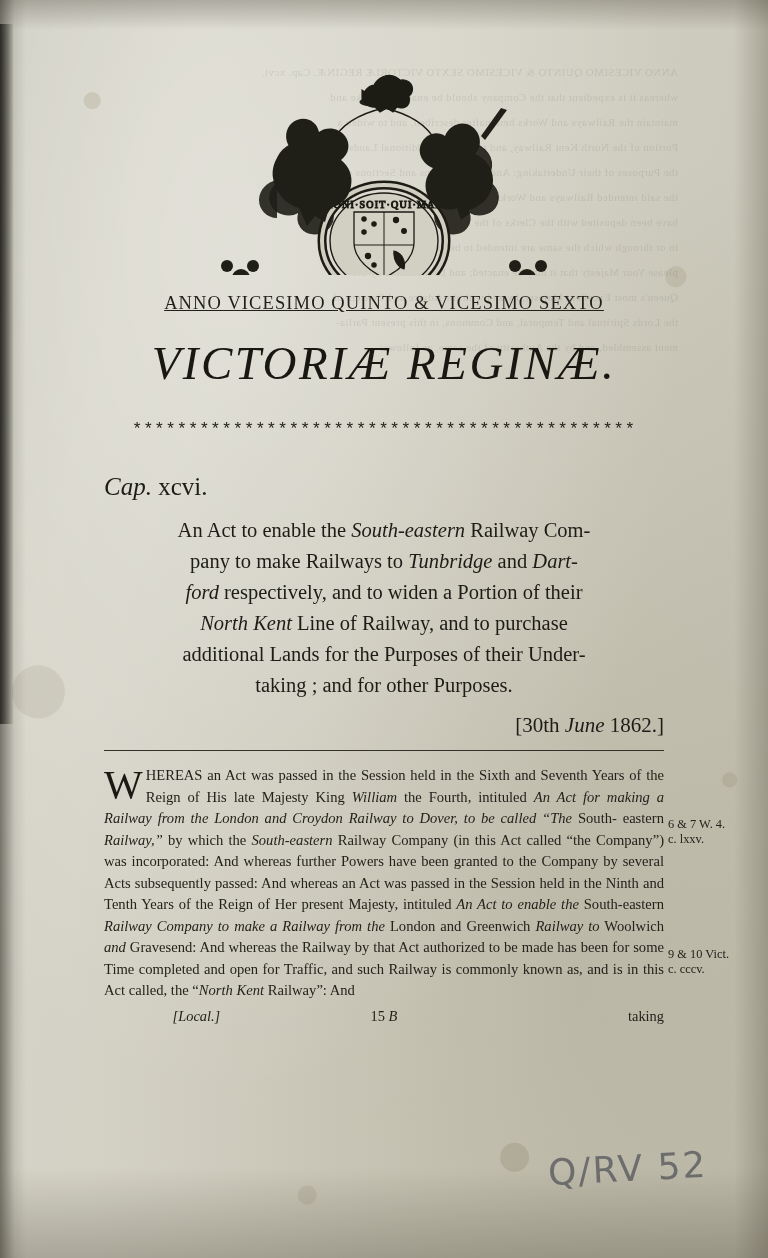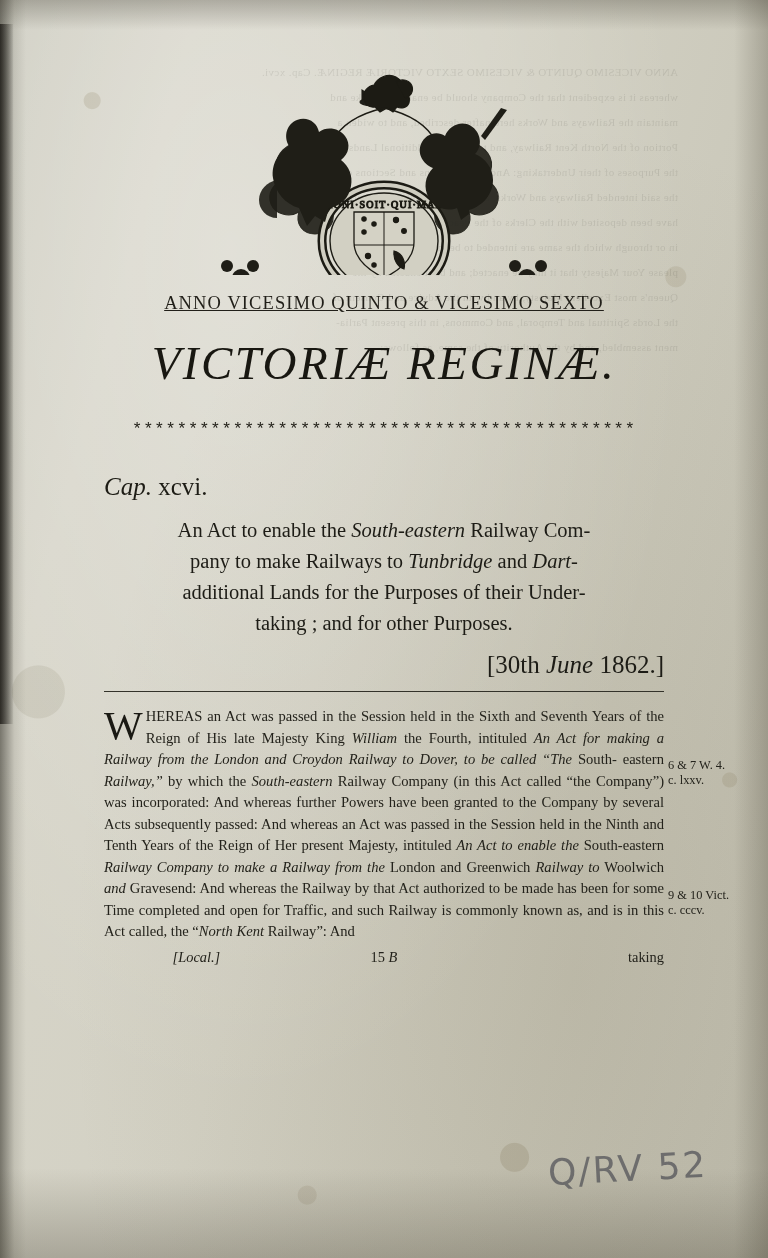--- a/index.html
+++ b/index.html
@@ -154,21 +154,21 @@
     text-align: justify;
     text-align-last: center;
     color: #1d1c16;
   }
   .longtitle i { font-style: italic; }
   .lt-line { display: block; text-align: justify; }
   .lt-line.last { text-align: left; }
   .royalassent {
     margin-top: 12px;
     text-align: right;
-    font-size: 25px;
+    font-size: 21px;
     color: #1d1c16;
   }
   .royalassent i { font-style: italic; }
 
   
   .hr {
     border: none;
     border-top: 1.1px solid #33322a;
     margin: 12px 0 0 0;
     width: 100%;
@@ -338,20 +338,22 @@
     <div class="stars">*********************************************</div>
 
     <div class="cap">
       <span>Cap.</span>
       <span class="num">xcvi.</span>
     </div>
 
     <div class="longtitle">
       <span class="lt-line">An Act to enable the <i>South-eastern</i> Railway Com-</span>
       <span class="lt-line">pany to make Railways to <i>Tunbridge</i> and <i>Dart-</i></span>
+      <span class="lt-line"><i>ford</i> respectively, and to widen a Portion of their</span>
+      <span class="lt-line"><i>North Kent</i> Line of Railway, and to purchase</span>
       <span class="lt-line">additional Lands for the Purposes of their Under-</span>
       <span class="lt-line last">taking ; and for other Purposes.</span>
     </div>
 
     <div class="royalassent">[30th <i>June</i> 1862.]</div>
 
     <hr class="hr">
 
     <div id="bodywrap">
 

